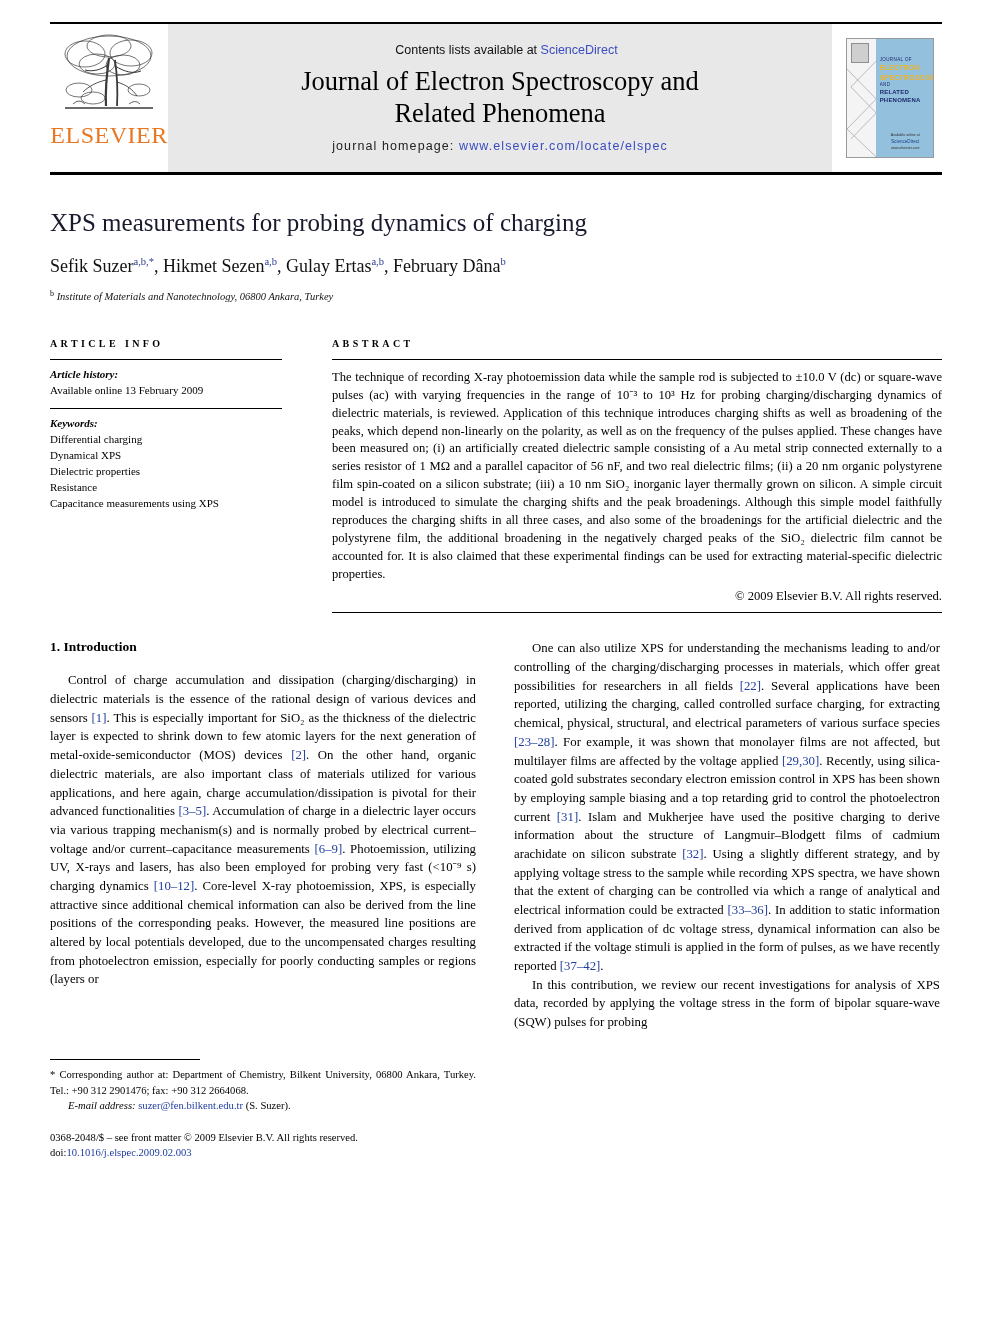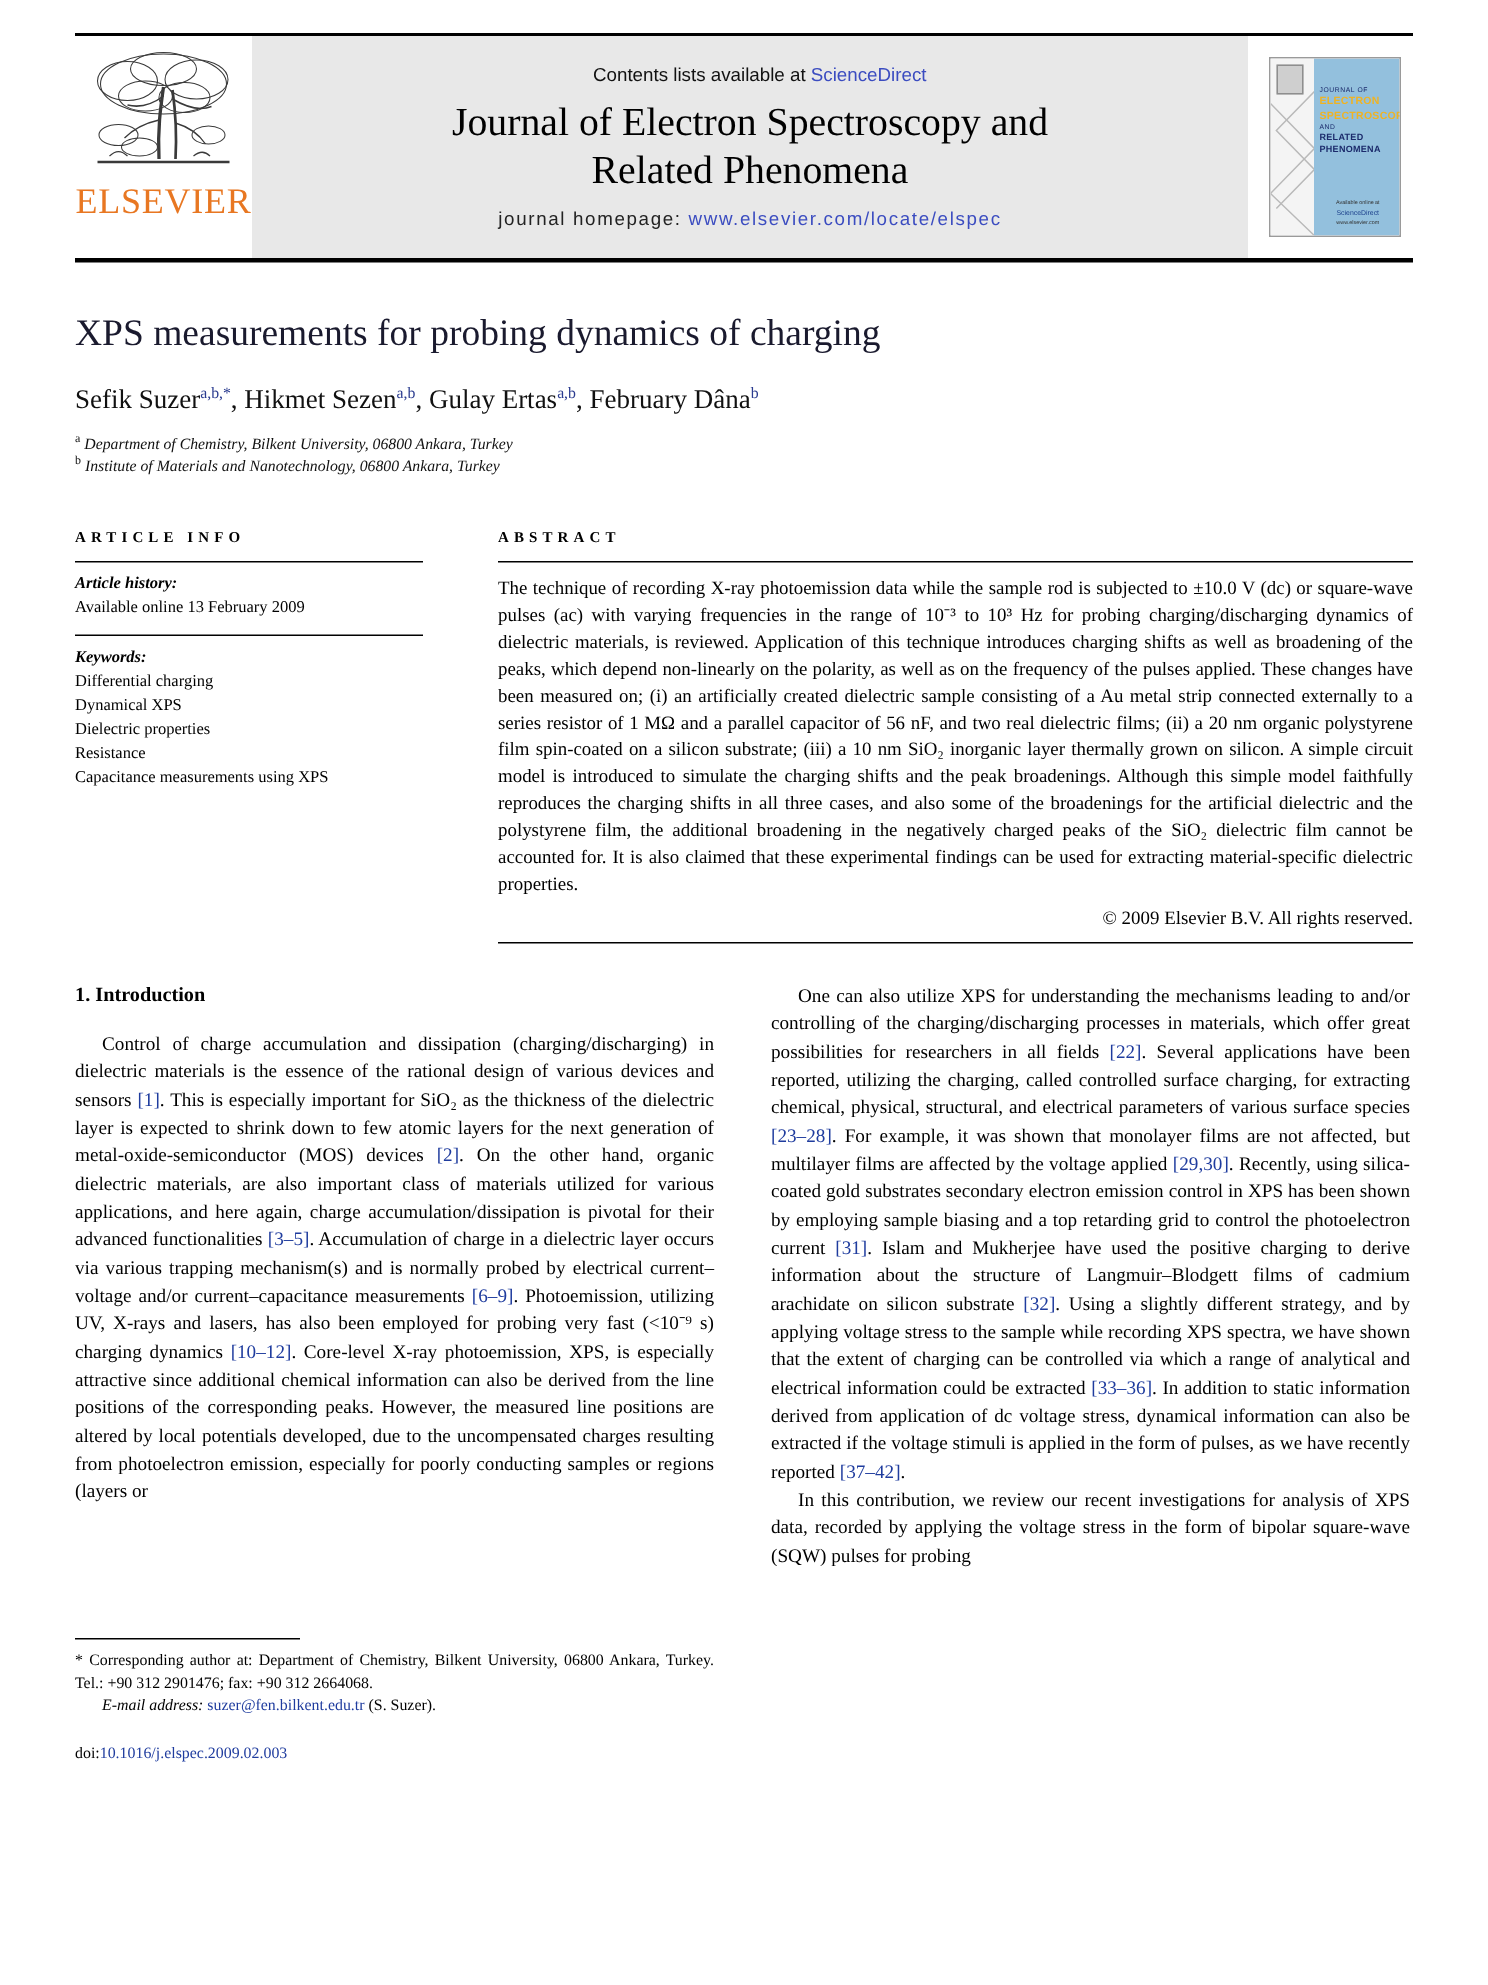--- a/index.html
+++ b/index.html
@@ -228,21 +228,21 @@
     text-indent: 18px;
     hyphens: auto;
   }
   p.body-p + p.body-p { margin-top: 0; }
   .ref { color: #1f3c9e; }
 
   
   .footnote-wrap {
     position: absolute;
     left: 0;
-    top: 437px;
+    top: 420px;
     width: 426px;
   }
   .fn-rule { border-top: 1px solid #000; width: 150px; margin-bottom: 7px; }
   .fn {
     font-size: 10.6px;
     line-height: 1.42;
     text-align: justify;
   }
   .fn .em { font-style: italic; }
   .fn a, .fn .link { color: #1f3c9e; text-decoration: none; }
@@ -331,21 +331,20 @@
 
   <div class="title-block">
     <h1 class="paper-title">XPS measurements for probing dynamics of charging</h1>
     <div class="authors">
       <span>Sefik Suzer</span><sup>a,b,*</sup>,
       <span>Hikmet Sezen</span><sup>a,b</sup>,
       <span>Gulay Ertas</span><sup>a,b</sup>,
       <span>February Dâna</span><sup>b</sup>
     </div>
     <div class="affil">
-      <div><sup>a</sup> <span>Department of Chemistry, Bilkent University, 06800 Ankara, Turkey</span></div>
       <div><sup>b</sup> <span>Institute of Materials and Nanotechnology, 06800 Ankara, Turkey</span></div>
     </div>
   </div>
 
   <div class="info-abstract">
 
     <div class="info-col">
       <div class="sec-label">ARTICLE INFO</div>
       <div class="rule"></div>
       <div class="info-block">
@@ -380,20 +379,21 @@
 
       <div class="footnote-wrap">
         <div class="fn-rule"></div>
         <div class="fn">
           <span>* Corresponding author at: Department of Chemistry, Bilkent University, 06800 Ankara, Turkey. Tel.: +90 312 2901476; fax: +90 312 2664068.</span><br>
           <span style="padding-left:18px"></span><span class="em">E-mail address:</span>
           <span class="link">suzer@fen.bilkent.edu.tr</span>
           <span>(S. Suzer).</span>
         </div>
         <div class="issn">
+          <div>0368-2048/$ – see front matter © 2009 Elsevier B.V. All rights reserved.</div>
           <div><span>doi:</span><span class="doi-link">10.1016/j.elspec.2009.02.003</span></div>
         </div>
       </div>
     </div>
 
     <div class="col">
       <p class="body-p">One can also utilize XPS for understanding the mechanisms leading to and/or controlling of the charging/discharging processes in materials, which offer great possibilities for researchers in all fields <span class="ref">[22]</span>. Several applications have been reported, utilizing the charging, called controlled surface charging, for extracting chemical, physical, structural, and electrical parameters of various surface species <span class="ref">[23–28]</span>. For example, it was shown that monolayer films are not affected, but multilayer films are affected by the voltage applied <span class="ref">[29,30]</span>. Recently, using silica-coated gold substrates secondary electron emission control in XPS has been shown by employing sample biasing and a top retarding grid to control the photoelectron current <span class="ref">[31]</span>. Islam and Mukherjee have used the positive charging to derive information about the structure of Langmuir–Blodgett films of cadmium arachidate on silicon substrate <span class="ref">[32]</span>. Using a slightly different strategy, and by applying voltage stress to the sample while recording XPS spectra, we have shown that the extent of charging can be controlled via which a range of analytical and electrical information could be extracted <span class="ref">[33–36]</span>. In addition to static information derived from application of dc voltage stress, dynamical information can also be extracted if the voltage stimuli is applied in the form of pulses, as we have recently reported <span class="ref">[37–42]</span>.</p>
       <p class="body-p">In this contribution, we review our recent investigations for analysis of XPS data, recorded by applying the voltage stress in the form of bipolar square-wave (SQW) pulses for probing</p>
     </div>
 

